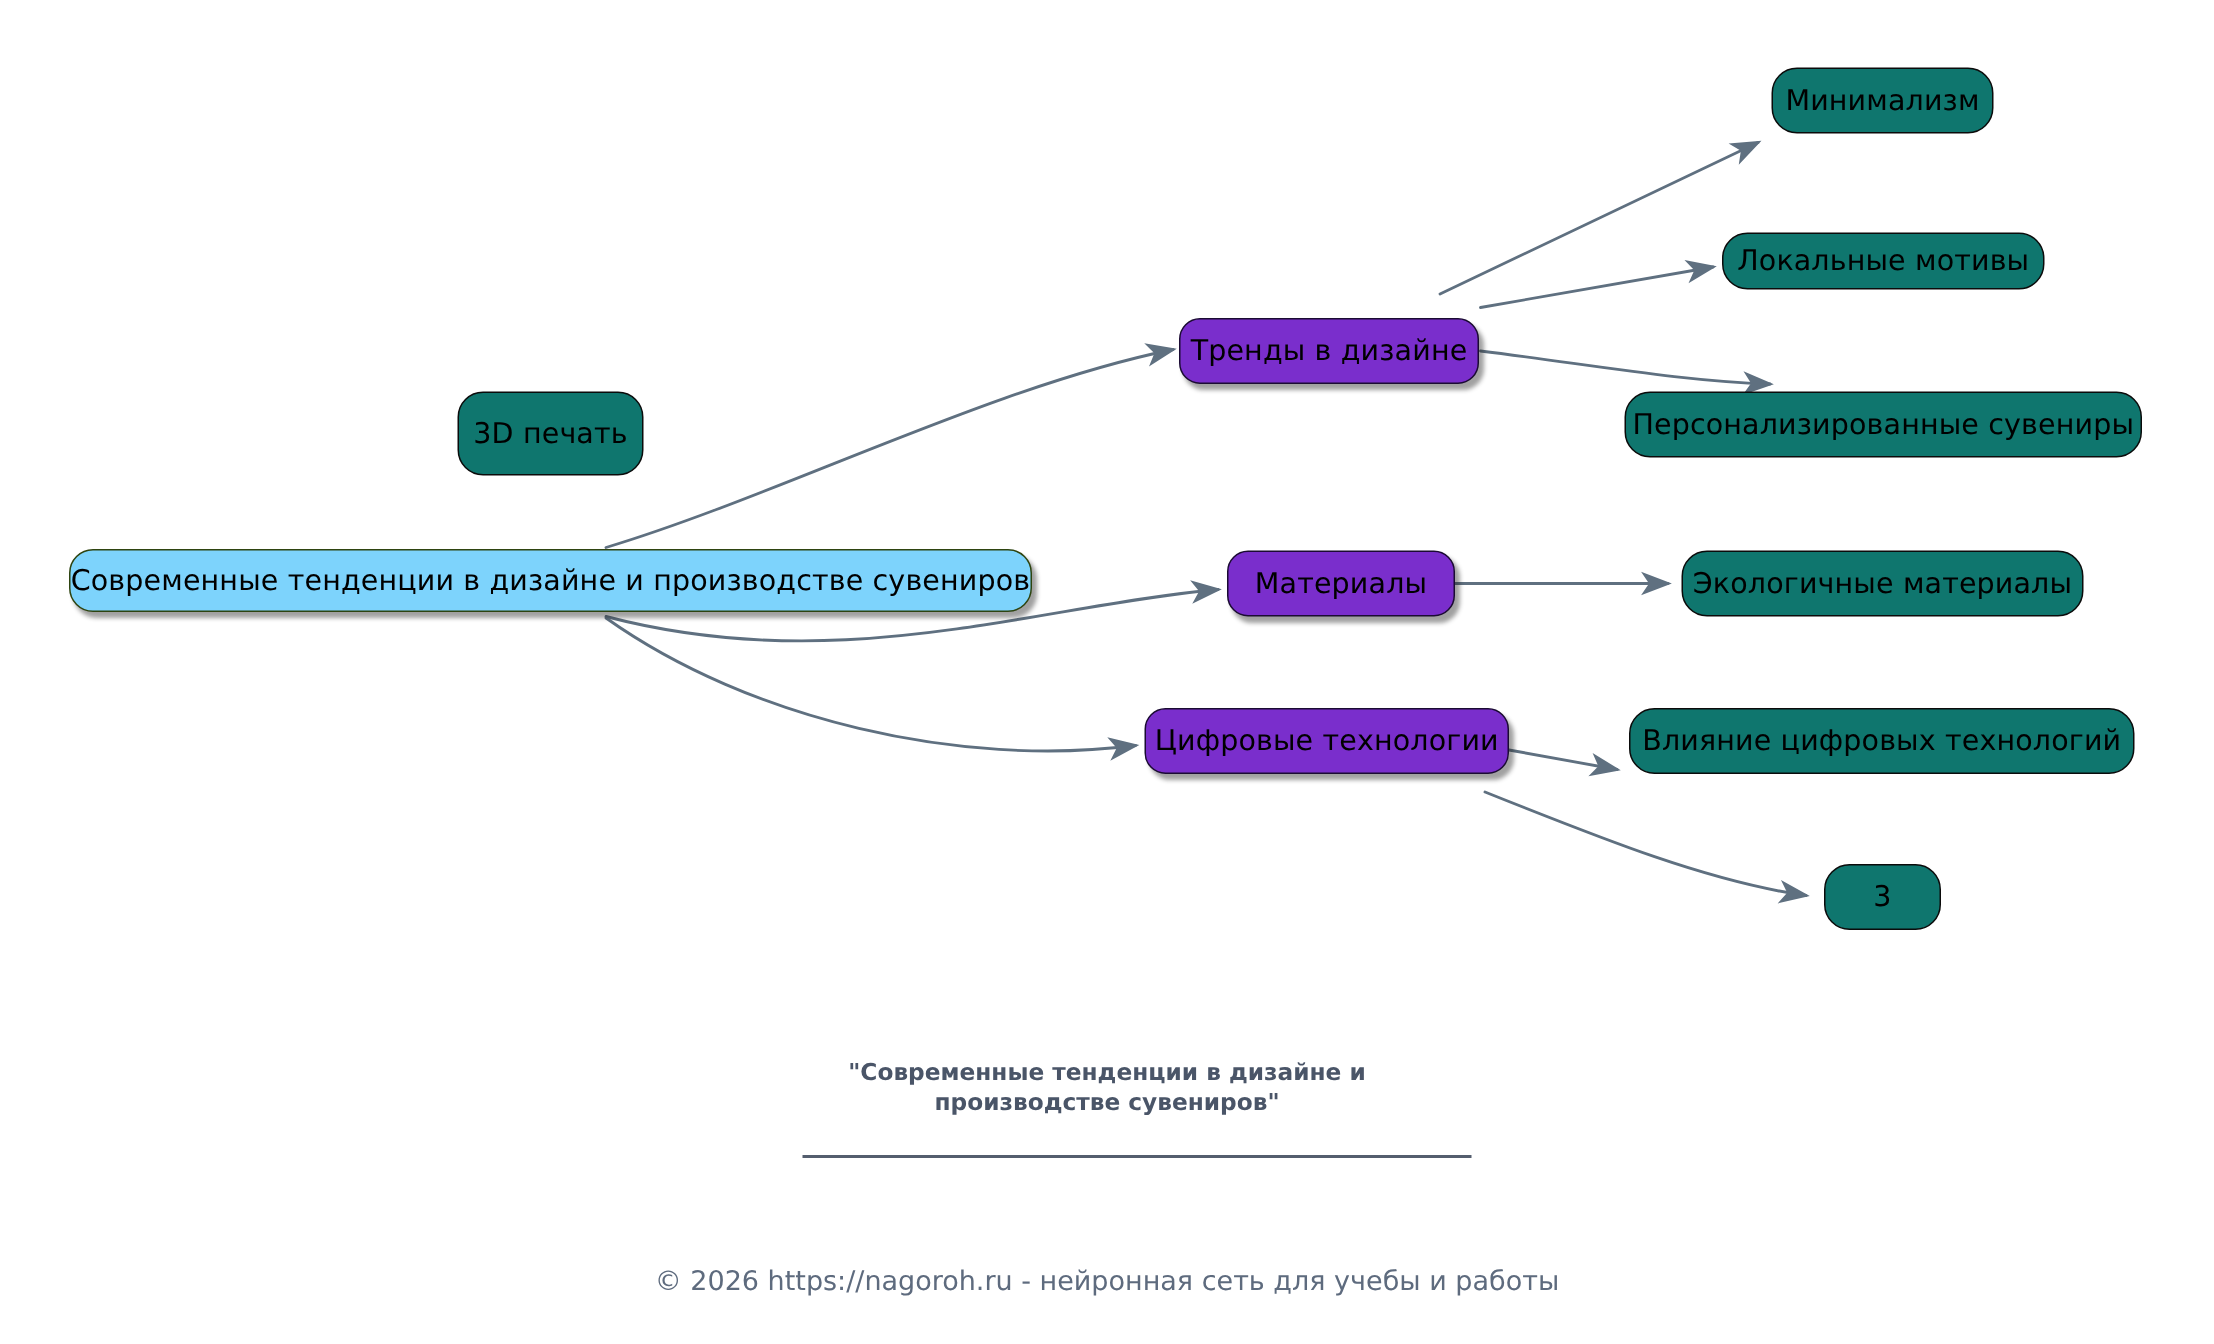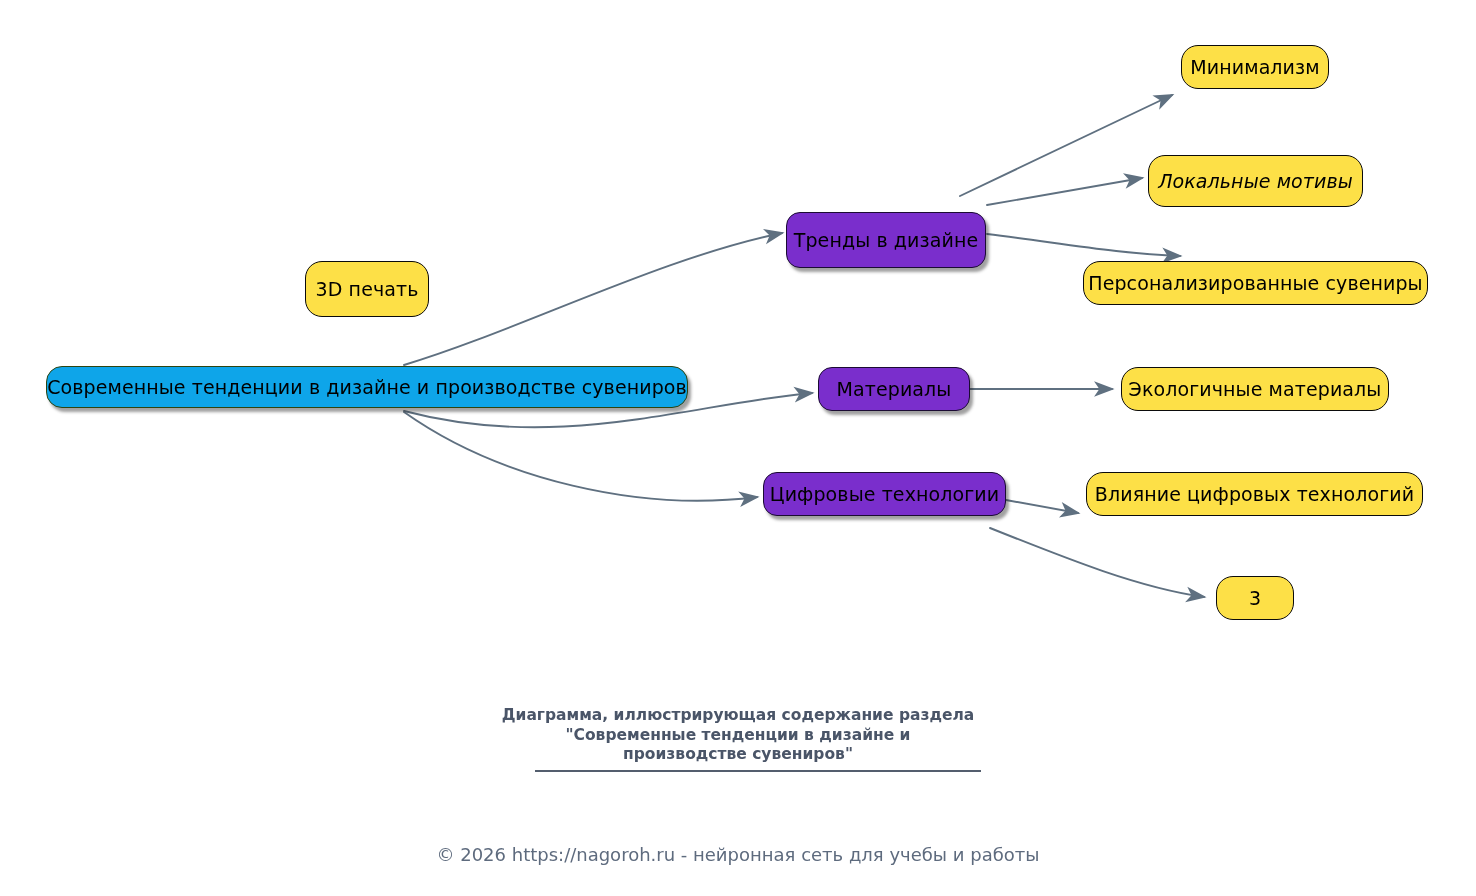--- a/index.html
+++ b/index.html
@@ -39,27 +39,27 @@
     align-items: center;
     justify-content: center;
     white-space: nowrap;
     font-size: 19px;
     color: #000000;
     border-radius: 14px;
     letter-spacing: 0.1px;
   }
 
   .node.plain {
-    background: #fde047;
+    background: #0f766e;
     border: 1.6px solid #0b0b0b;
     border-radius: 17px;
   }
 
   .node.root {
-    background: #0ea5e9;
+    background: #7dd3fc;
     border: 1.8px solid #2e4410;
     border-radius: 16px;
     box-shadow: 3px 4px 3px rgba(30,30,30,0.42);
   }
 
   .node.branch {
     background: #7a2ecc;
     border: 1.8px solid #1b0b33;
     border-radius: 14px;
     box-shadow: 3px 4px 3px rgba(30,30,30,0.42);
@@ -133,58 +133,57 @@
   </svg>
 
   <div class="node root" style="left:46px; top:366px; width:642px; height:42px;">
     <span>Современные тенденции в дизайне и производстве сувениров</span>
   </div>
 
   <div class="node plain" style="left:305px; top:261px; width:124px; height:56px;">
     <span>3D печать</span>
   </div>
 
-  <div class="node branch" style="left:786px; top:212px; width:200px; height:56px;">
+  <div class="node branch" style="left:786px; top:212px; width:200px; height:44px;">
     <span>Тренды в дизайне</span>
   </div>
 
   <div class="node branch" style="left:818px; top:367px; width:152px; height:44px;">
     <span>Материалы</span>
   </div>
 
   <div class="node branch" style="left:763px; top:472px; width:243px; height:44px;">
     <span>Цифровые технологии</span>
   </div>
 
   <div class="node plain" style="left:1181px; top:45px; width:148px; height:44px;">
     <span>Минимализм</span>
   </div>
 
-  <div class="node plain" style="left:1148px; top:155px; width:215px; height:52px;font-style:italic;">
+  <div class="node plain" style="left:1148px; top:155px; width:215px; height:38px;">
     <span>Локальные мотивы</span>
   </div>
 
   <div class="node plain" style="left:1083px; top:261px; width:345px; height:44px;">
     <span>Персонализированные сувениры</span>
   </div>
 
   <div class="node plain" style="left:1121px; top:367px; width:268px; height:44px;justify-content:center;">
     <span>Экологичные материалы</span>
   </div>
 
   <div class="node plain" style="left:1086px; top:472px; width:337px; height:44px;">
     <span>Влияние цифровых технологий</span>
   </div>
 
   <div class="node plain" style="left:1216px; top:576px; width:78px; height:44px;">
     <span>3</span>
   </div>
 
   <div class="caption">
-    <span class="cap-line">Диаграмма, иллюстрирующая содержание раздела</span>
     <span class="cap-line">"Современные тенденции в дизайне и</span>
     <span class="cap-line">производстве сувениров"</span>
   </div>
 
   <div class="divider"></div>
 
   <div class="footer">© 2026 https://nagoroh.ru - нейронная сеть для учебы и работы</div>
 
 </div>
 

